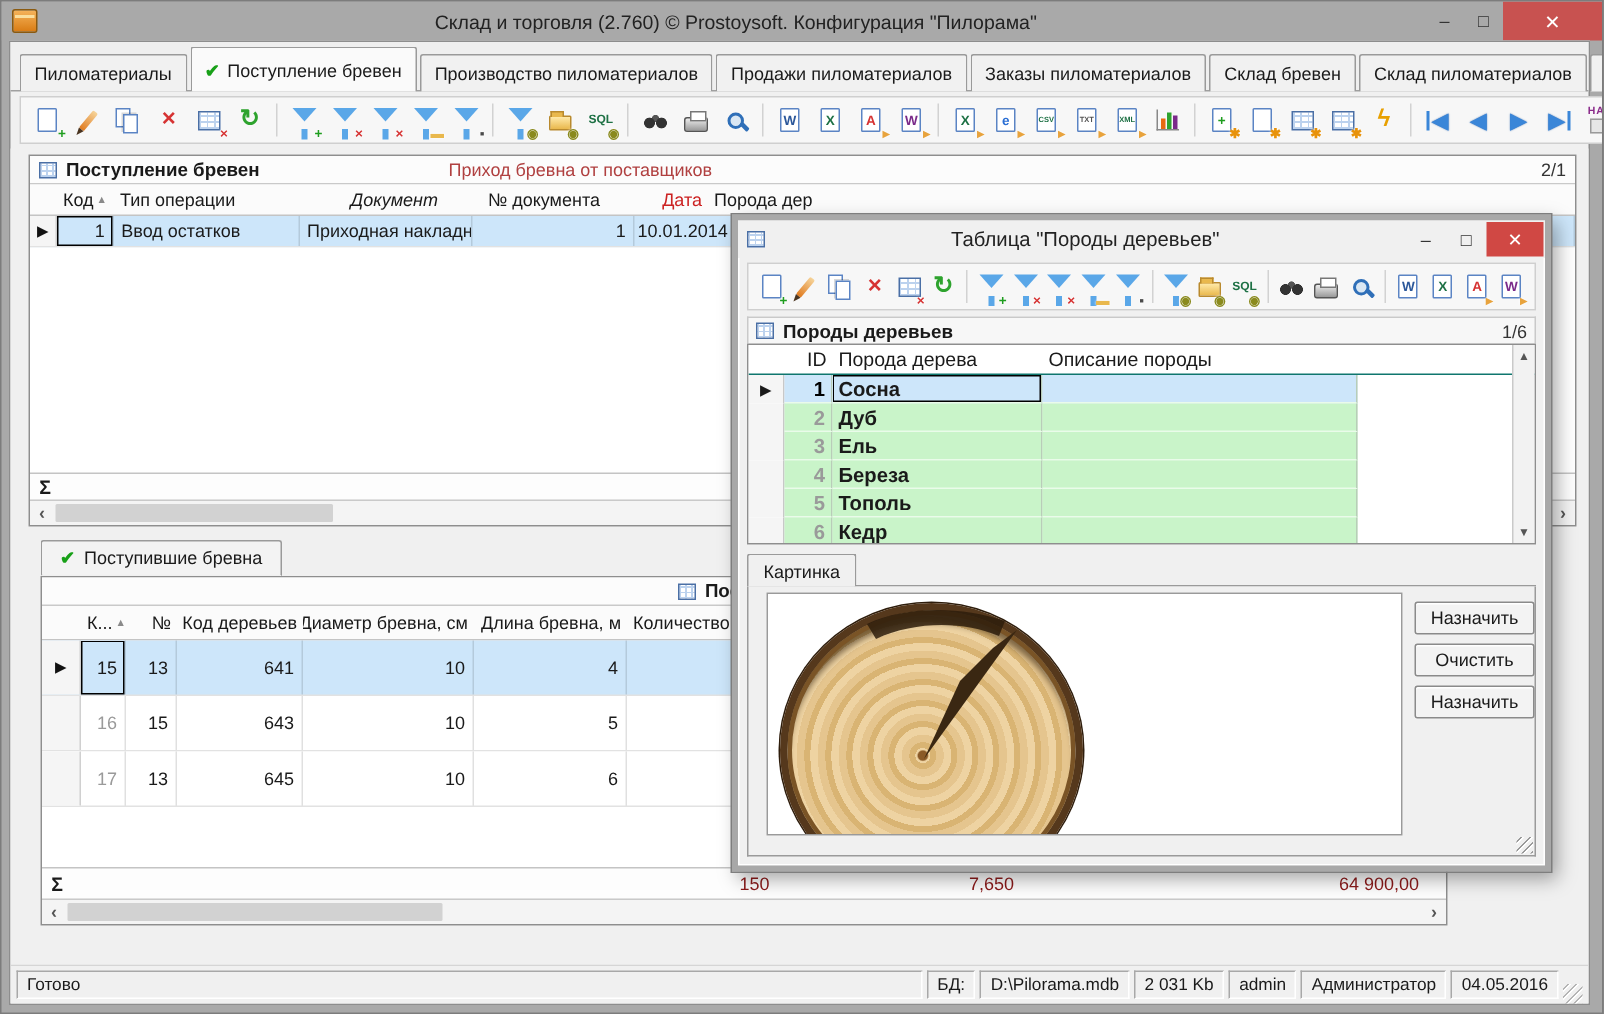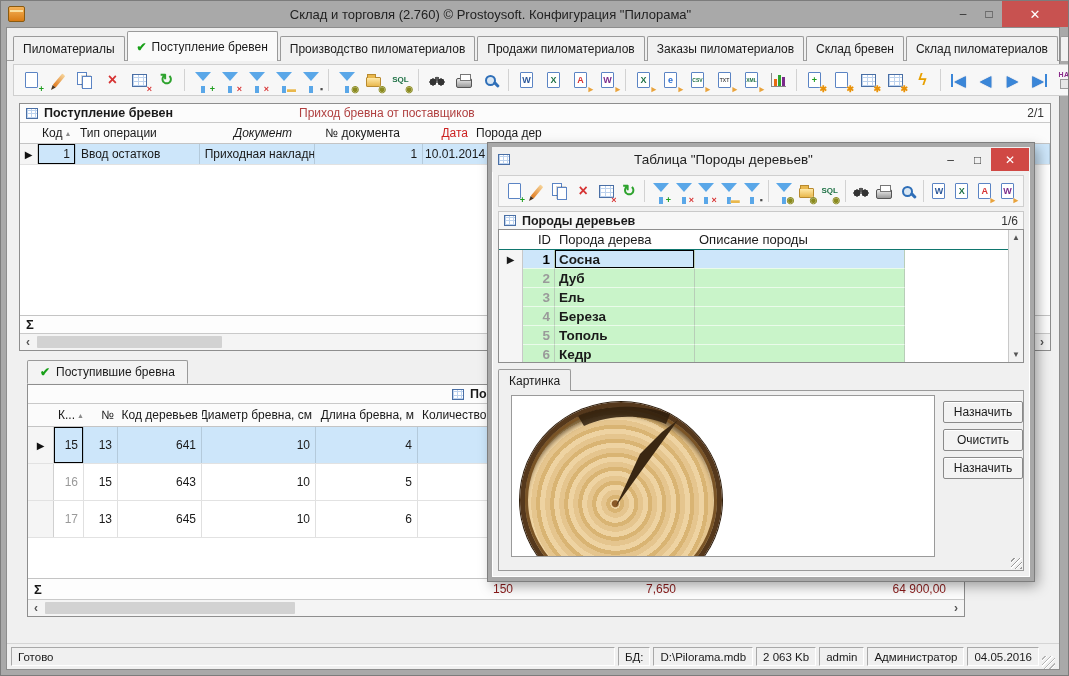--- a/index.html
+++ b/index.html
@@ -479,21 +479,21 @@
           <span class="scr-arrow" style="margin-left:auto;">›</span>
         </div>
       </div>
 
     </div>
 
     <div class="statusbar">
       <span class="sbox grow">Готово</span>
       <span class="sbox">БД:</span>
       <span class="sbox">D:\Pilorama.mdb</span>
-      <span class="sbox">2 063 Kb</span>
+      <span class="sbox">2 031 Kb</span>
       <span class="sbox">admin</span>
       <span class="sbox">Администратор</span>
       <span class="sbox">04.05.2016</span>
       <span class="grip"></span>
     </div>
   </div>
 
   <div class="dlg">
     <div class="dlg-title">
       <span class="mini-grid"></span>

